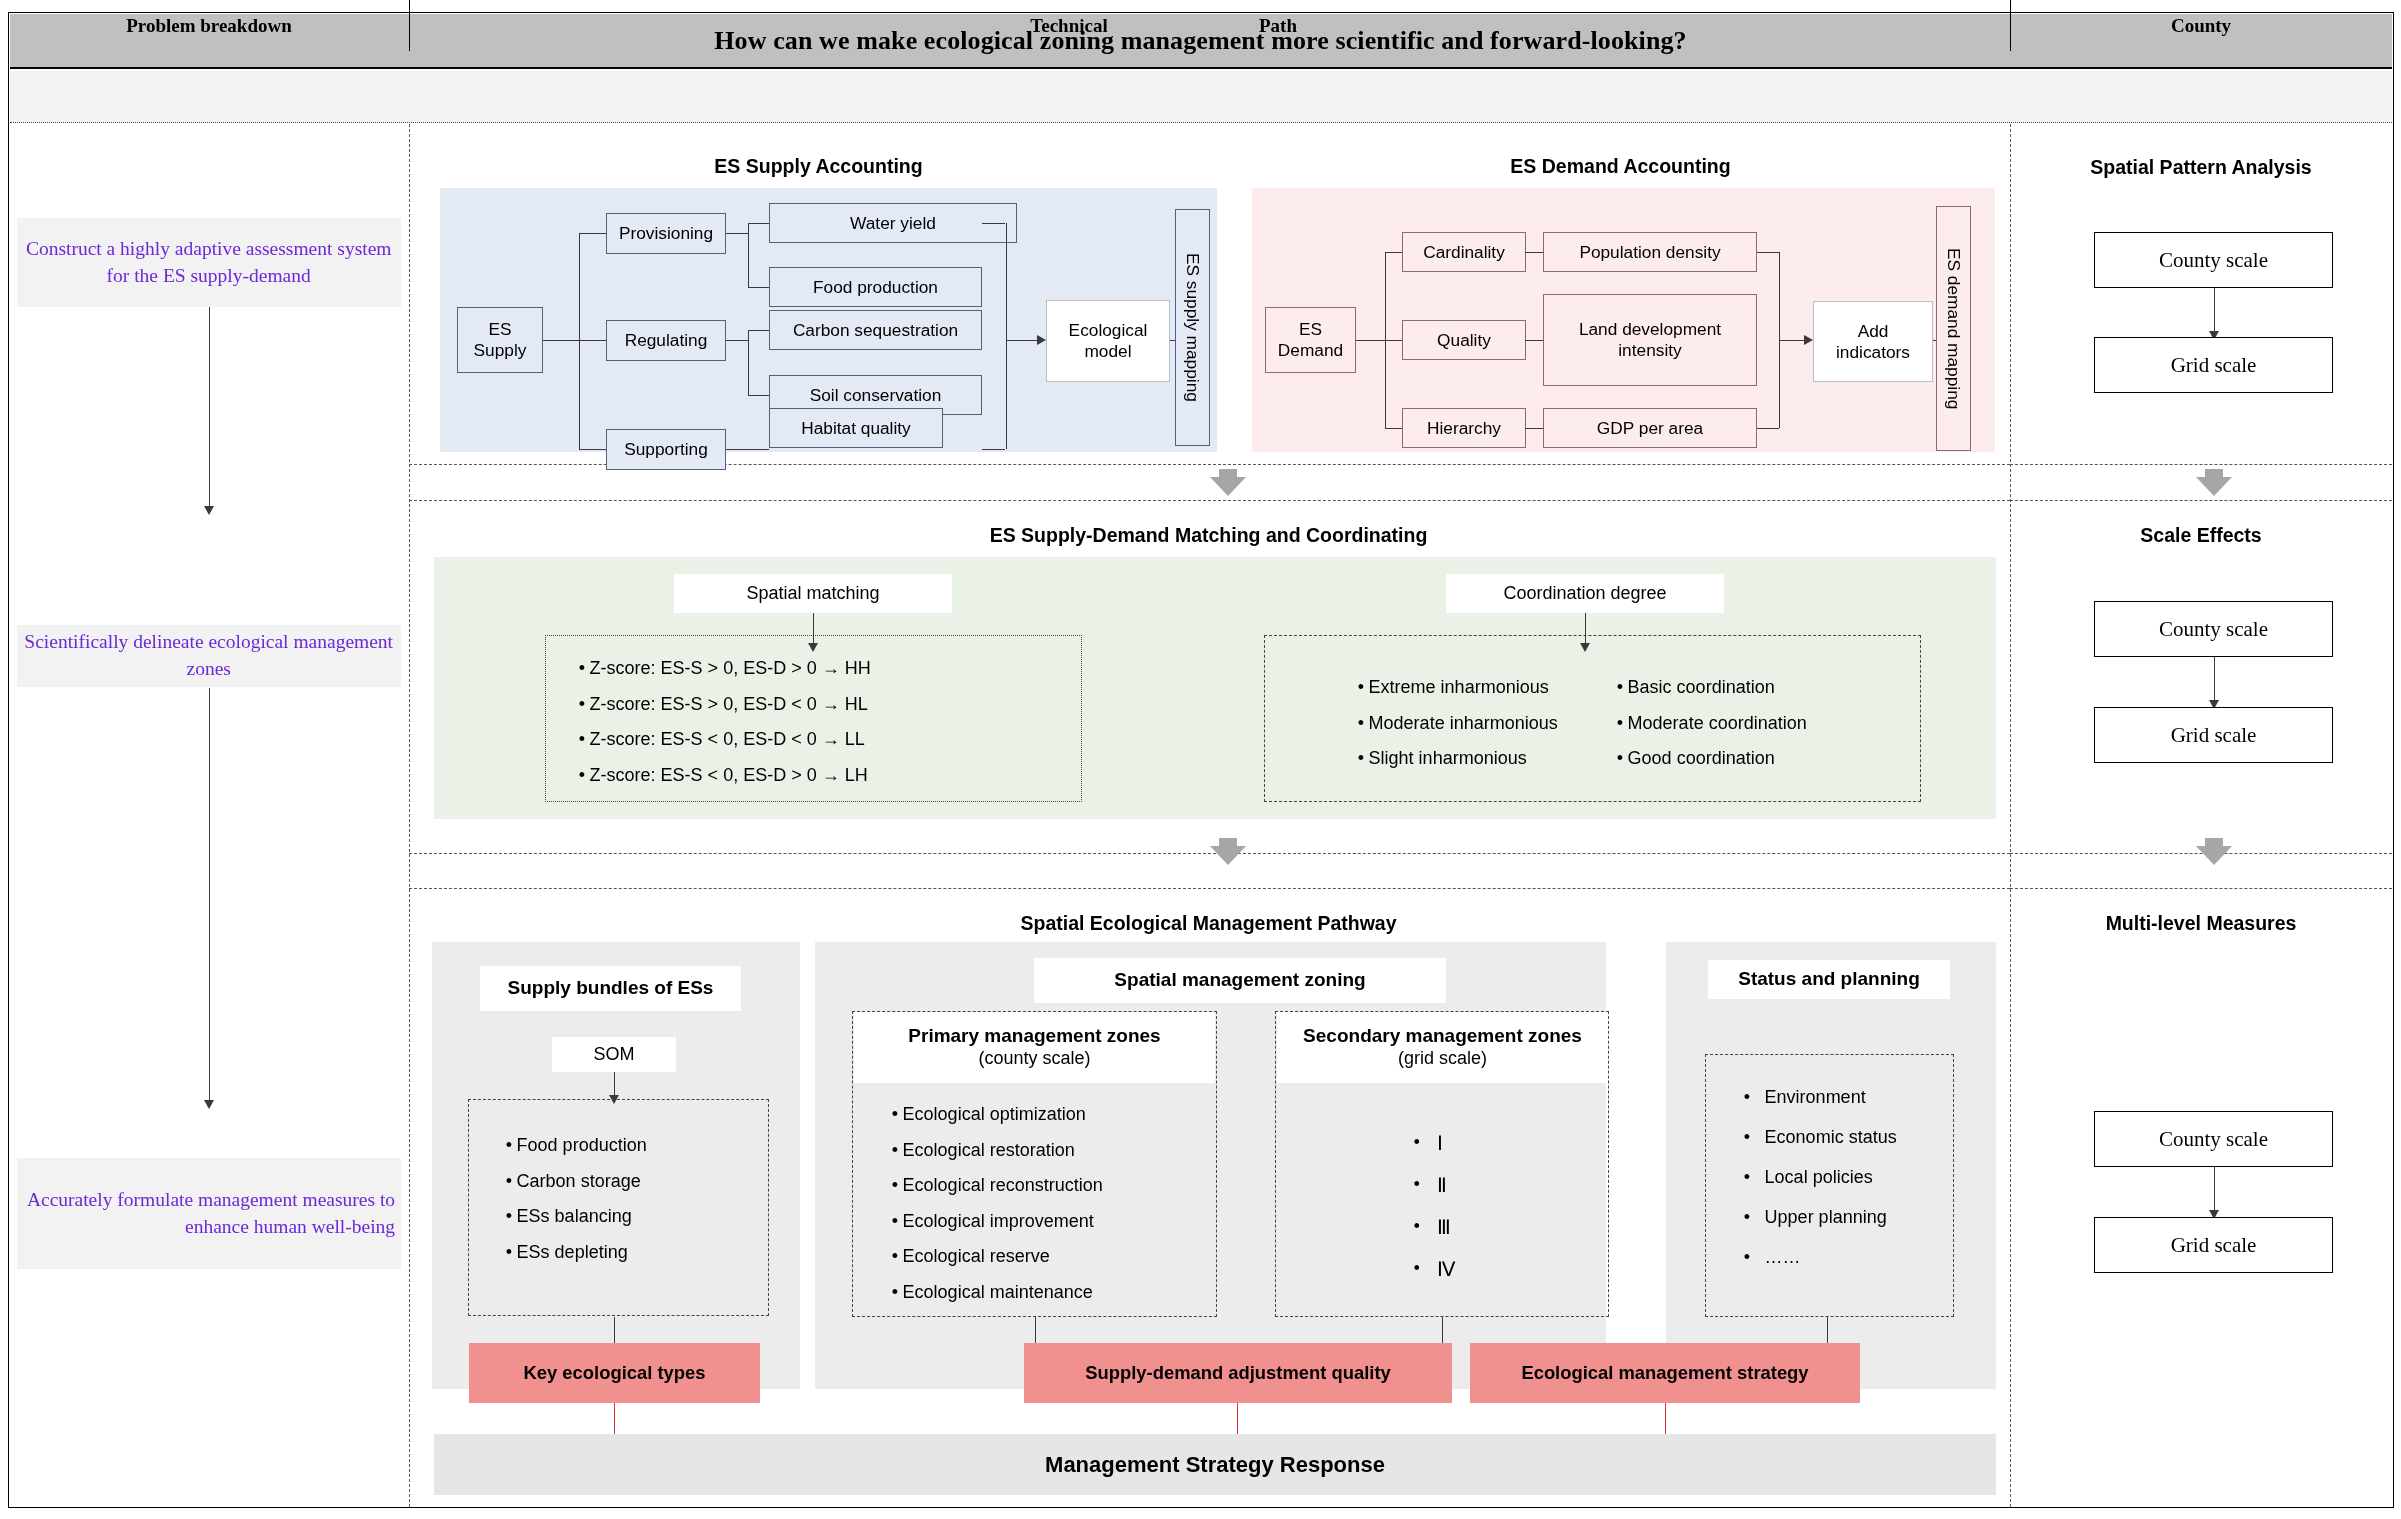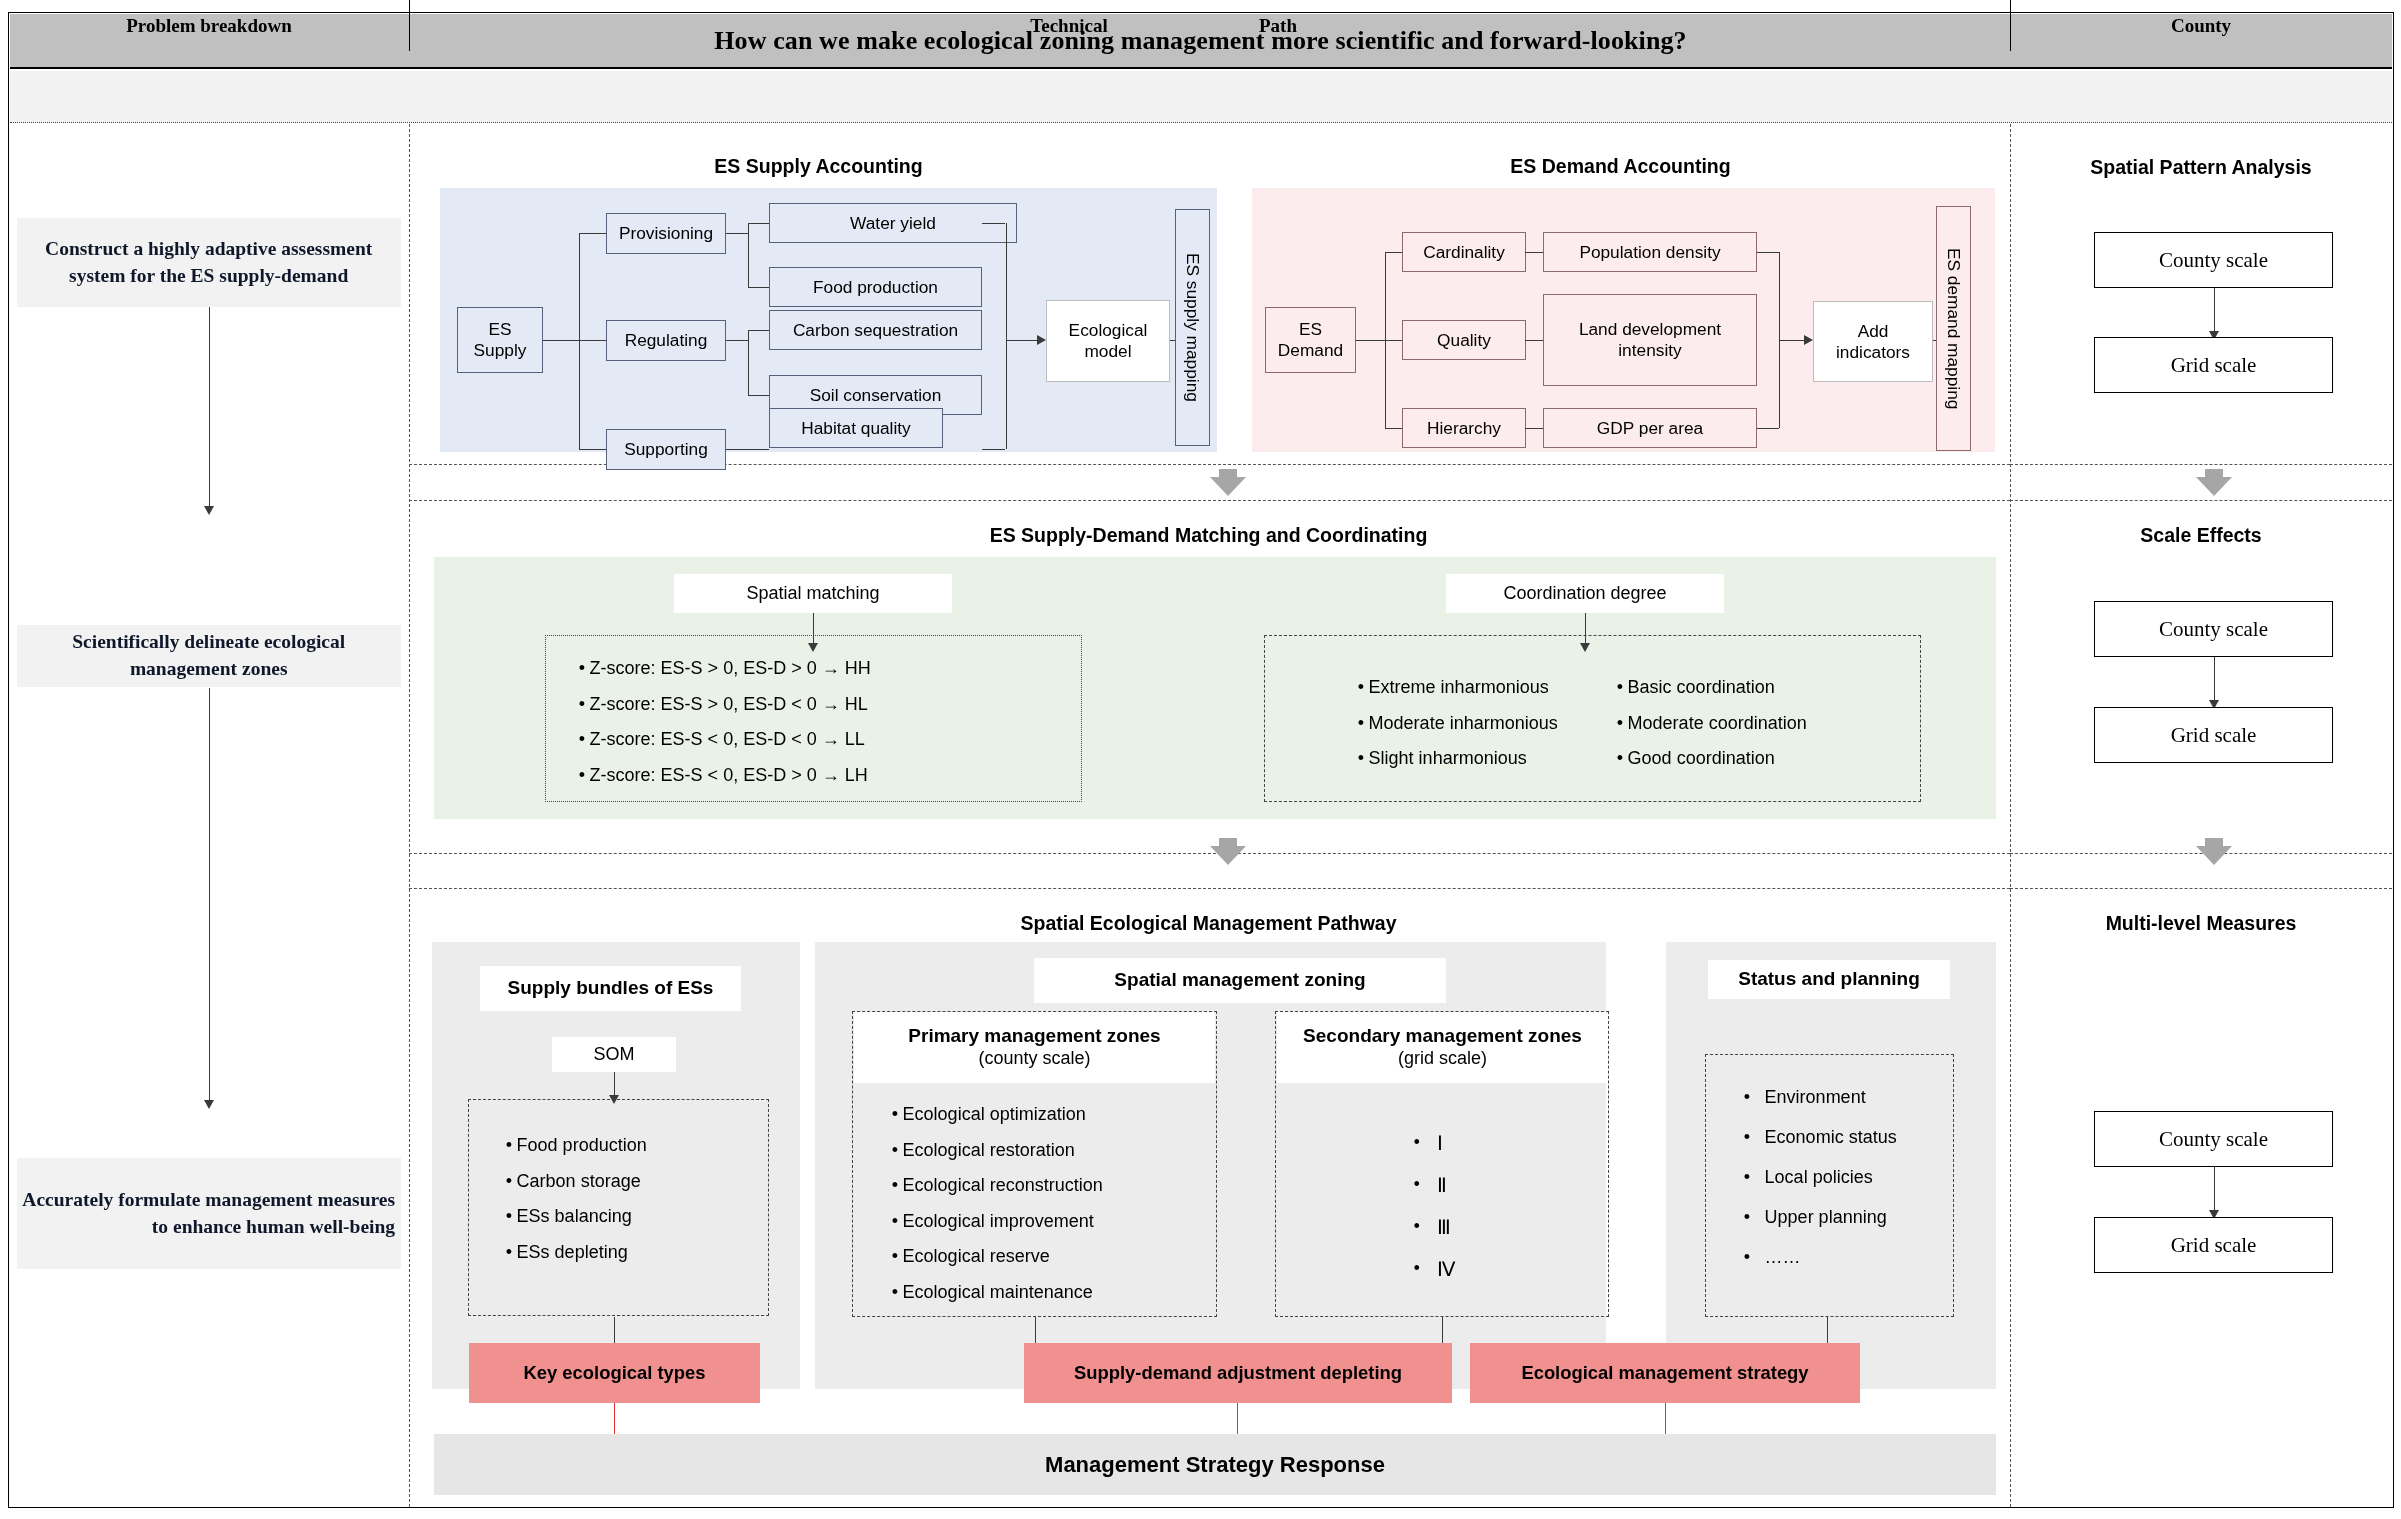--- a/index.html
+++ b/index.html
@@ -55,22 +55,22 @@
 
   
   .hdiv {
     position:absolute; height:0; border-top:1.7px dashed #555;
   }
 
   
   .goal-box {
     position:absolute; background:#f2f2f2;
     display:flex; align-items:center; justify-content:center; text-align:center;
-    font-family:"Liberation Serif", serif; font-weight:bold; font-size:19.5px;
-    line-height:1.36; color:#0f172a; padding:3.3px 5.6px;
+    font-family:"Liberation Serif", serif; font-weight:normal; font-size:19.5px;
+    line-height:1.36; color:#6d28d9; padding:3.3px 5.6px;
   }
 
   
   .panel-title {
     position:absolute; text-align:center;
     font-family:"Liberation Sans", sans-serif; font-weight:bold; font-size:19.5px; color:#000;
     white-space:nowrap;
   }
 
   
@@ -449,21 +449,21 @@
         <span class="bul">•</span>
         <span style="margin-left:12.3px;">Ⅳ</span>
       </div>
   </div>
 
   <div class="ln-v" style="left:1035px;top:1317px;height:30px;"></div>
   <div class="ln-v" style="left:1442px;top:1317px;height:30px;"></div>
   <div class="ln-h" style="left:1035px;top:1347px;width:409px;"></div>
   <div class="ln-v" style="left:1237px;top:1347px;height:35px;"></div>
   <div class="arw-d" style="left:1232px;top:1379px;"></div>
-  <div class="strategy" style="left:1024px;top:1343px;width:428px;height:60px;">Supply-demand adjustment depleting</div>
+  <div class="strategy" style="left:1024px;top:1343px;width:428px;height:60px;">Supply-demand adjustment quality</div>
   <div class="ln-v red" style="left:1237px;top:1403px;height:35px;"></div>
   <div class="arw-d red" style="left:1232px;top:1436px;"></div>
 
   <div class="panel-gray" style="left:1666px;top:942px;width:330px;height:447px;"></div>
   <div class="chip bold" style="left:1708px;top:960px;width:242px;height:39px;">Status and planning</div>
   <div class="dashbox" style="left:1705px;top:1054px;width:249px;height:263px;"></div>
   <div class="blist" style="left:1739px;top:1087px;">
     <div class="bi" style="margin-bottom:19px;">
         <span class="bul">•</span>
         <span style="margin-left:10px;">Environment</span>

